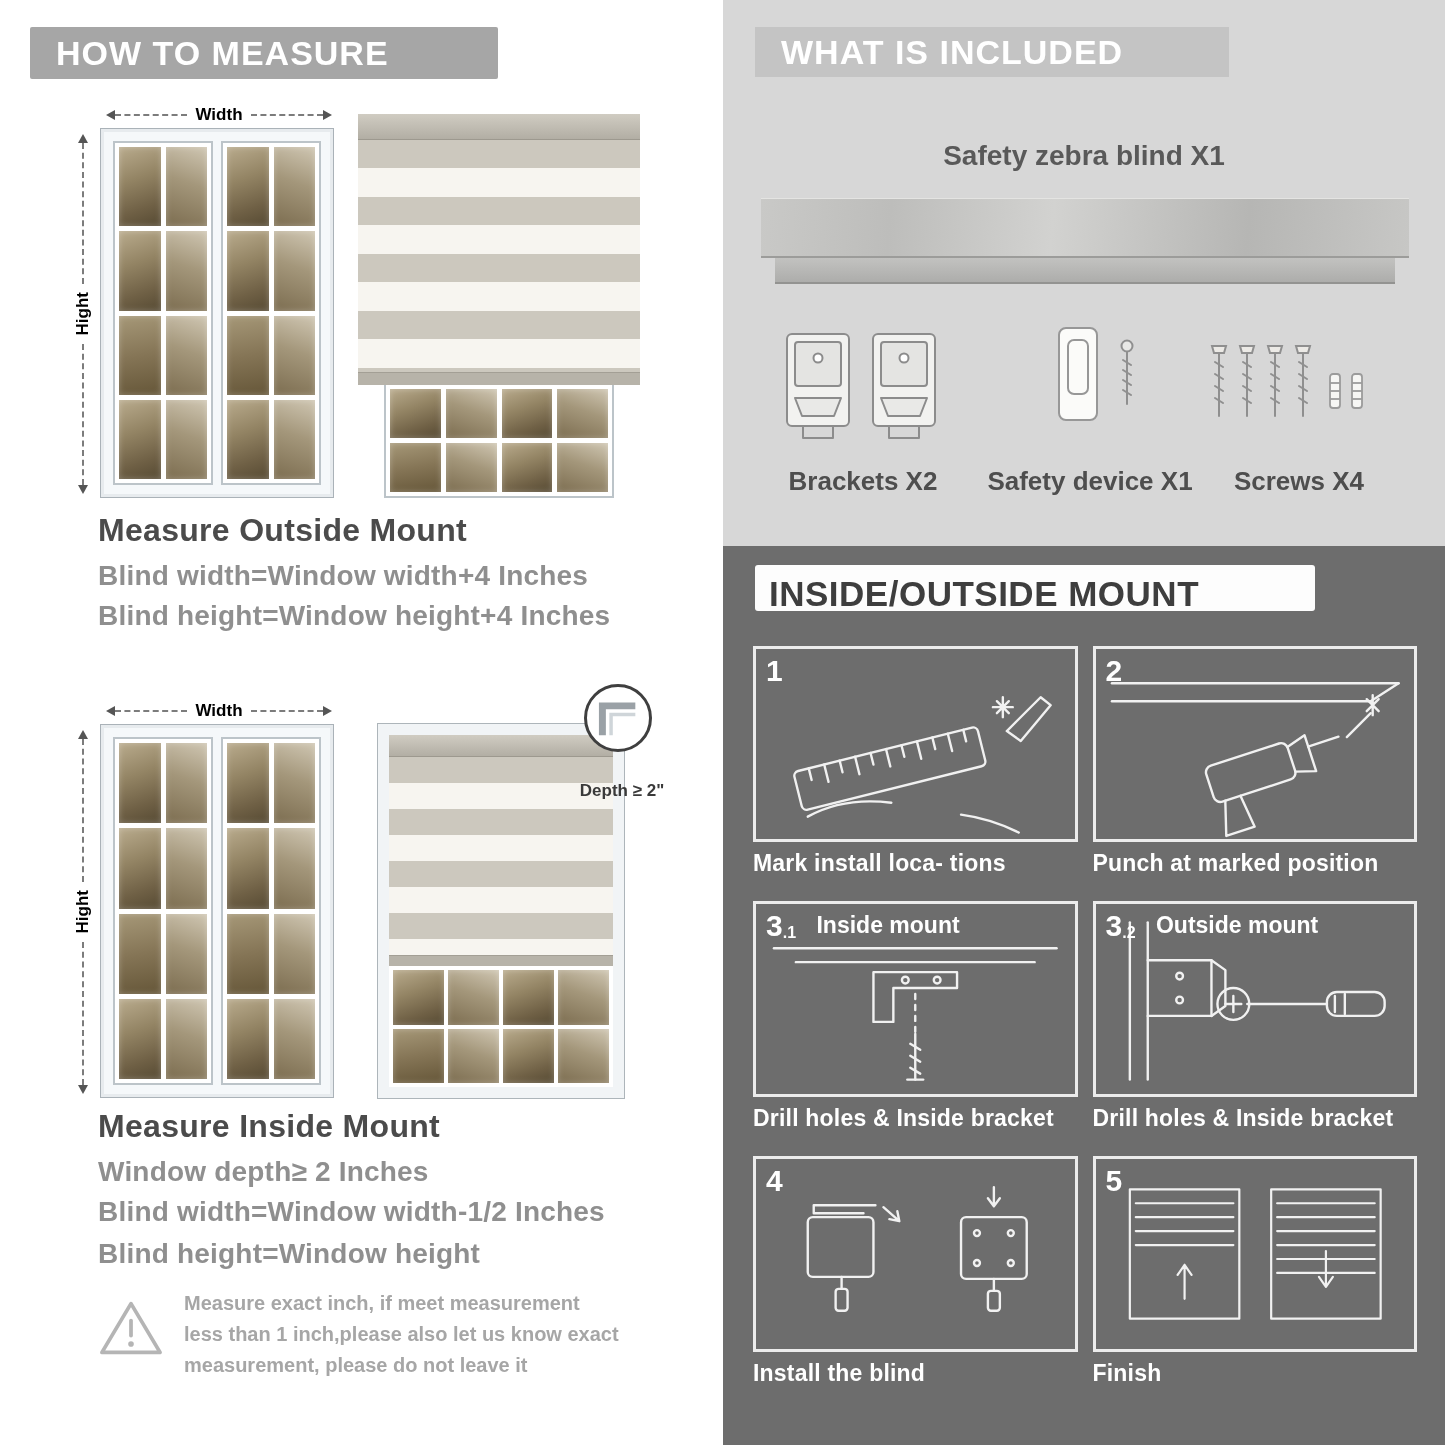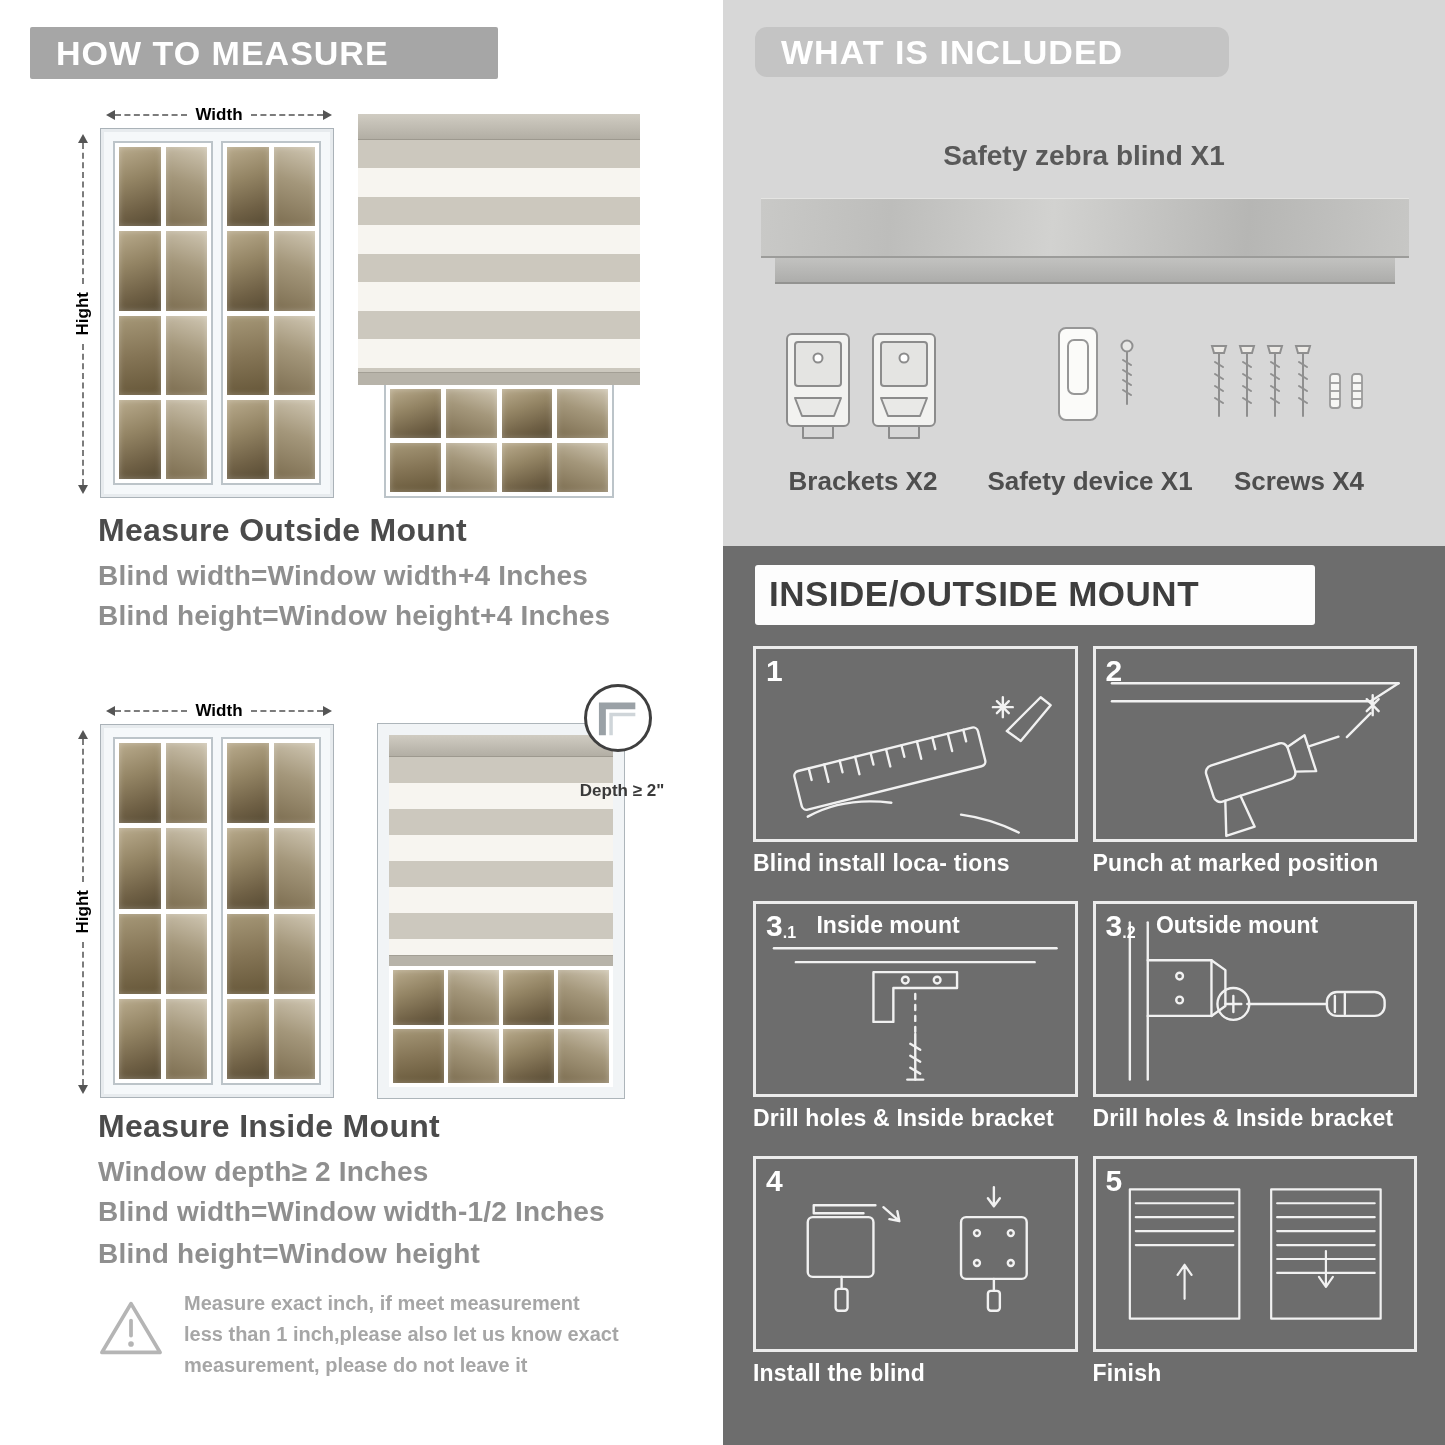--- a/index.html
+++ b/index.html
@@ -65,34 +65,34 @@
   .sec-line  { position:absolute; left:98px; font-size:28px; font-weight:700; color:#8f8f8f; letter-spacing:.2px; }
 
   .warning { position:absolute; left:98px; top:1288px; width:540px; display:flex; gap:20px; align-items:flex-start; }
   .warning-text { font-size:20px; font-weight:600; color:#a6a6a6; line-height:1.55; width:436px; }
   .warn-svg { flex:0 0 auto; margin-top:10px; }
 
   
   .right-top { position:absolute; left:723px; top:0; width:722px; height:546px; background:#d7d7d7; }
   .wii-header { position:absolute; left:32px; top:27px; width:474px; height:50px;
     background:#c4c4c4; color:#ffffff; font-size:34px; font-weight:800; letter-spacing:1px;
-    line-height:50px; padding-left:26px; border-radius:12px; }
+    line-height:50px; padding-left:26px; border-radius:0; }
   .product-name { position:absolute; left:0; top:140px; width:100%; text-align:center;
     font-size:28px; font-weight:800; color:#595959; }
   .rail-top { position:absolute; left:38px; right:36px; top:198px; height:60px;
     background:linear-gradient(95deg,#c9c9c7 0%,#bdbdbb 20%,#d2d2d0 45%,#b6b6b4 75%,#c7c7c5 100%);
     border-top:1px solid #e4e4e2; border-bottom:2px solid #9c9c9a; }
   .rail-bottom { position:absolute; left:52px; right:50px; top:258px; height:26px;
     background:linear-gradient(180deg,#c2c2c0,#adadab); border-bottom:2px solid #939391; }
   .art-light { position:absolute; }
   .item-label { position:absolute; top:466px; font-size:26px; font-weight:800; color:#4e4e4e; text-align:center; }
 
   
   .right-bottom { position:absolute; left:723px; top:546px; width:722px; height:899px; background:#6d6d6d; }
-  .mount-header { position:absolute; left:32px; top:19px; width:560px; height:60px;
+  .mount-header { position:absolute; left:32px; top:19px; width:560px; height:46px;
     background:#fdfdfd; color:#3e3e3e; font-size:35px; font-weight:800; letter-spacing:.5px;
     line-height:57px; padding-left:14px; border-radius:3px; }
   .steps-grid { position:absolute; left:30px; top:100px; width:664px;
     display:grid; grid-template-columns:1fr 1fr; column-gap:15px; row-gap:24px; }
   .step-cell { display:flex; flex-direction:column; }
   .panel { position:relative; height:196px; border:3px solid #ececec; }
   .step-head { position:absolute; top:5px; left:10px; z-index:2; color:#ffffff; }
   .num { font-size:30px; font-weight:800; }
   .numsub { font-size:16px; font-weight:800; vertical-align:-2px; }
   .stitle { font-size:23px; font-weight:800; margin-left:16px; vertical-align:3px; }
@@ -333,21 +333,21 @@
                   <line x1="200" y1="96" x2="200" y2="114"></line>
                 <line x1="216" y1="96" x2="216" y2="108"></line>
               </g>
               <path d="M252,82 L286,48 L296,56 L266,92 Z"></path>
               <path d="M242,52 l12,12 M254,52 l-12,12 M248,48 v20 M238,58 h20"></path>
               <path d="M52,168 q36,-20 84,-14"></path>
               <path d="M206,166 q30,4 58,18"></path>
             </g>
           </svg>
         </div>
-        <div class="caption">Blind install loca- tions</div>
+        <div class="caption">Mark install loca- tions</div>
       </div>
 
       <div class="step-cell">
         <div class="panel">
           <div class="step-head">
             <span class="num">2</span><span class="numsub"></span>
             <span class="stitle"></span>
           </div>
           <svg class="art" viewBox="0 0 320 190">
             <g fill="none" stroke="#f1f1f1" stroke-width="2.4" stroke-linecap="round" stroke-linejoin="round">

